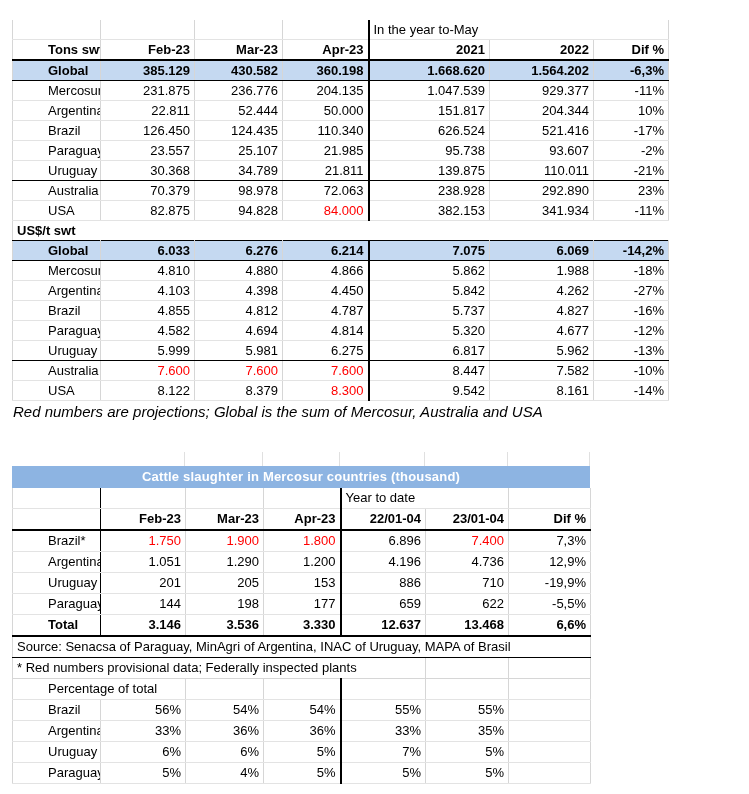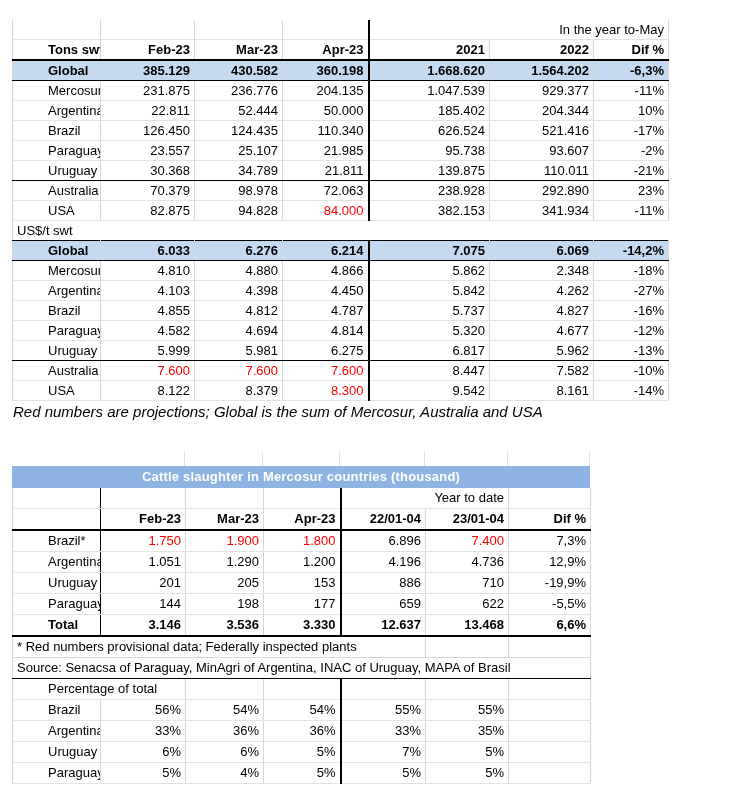--- a/index.html
+++ b/index.html
@@ -27,31 +27,31 @@
         border-left:1px solid var(--grid);}
   td{
     padding:0 4px;font-size:13px;height:19px;line-height:19px;
     border-right:1px solid var(--grid);
     border-bottom:1px solid #E3E3E3;
     overflow:hidden;white-space:nowrap;
   }
   #t2 td{height:20px;line-height:20px;}
   .num{text-align:right;}
   .lbl{text-align:left;padding-left:35px;}
-  .span-center{text-align:right;}
+  .span-center{text-align:left;}
   tr.hdr td{font-weight:bold;border-bottom:2px solid var(--ink);}
   tr.global td{background:var(--highlight-bg);font-weight:bold;
     border-top:1px solid var(--ink);border-bottom:1px solid var(--ink);}
   tr.total td{font-weight:bold;border-top:1px solid var(--ink);
     border-bottom:2px solid var(--ink);}
   tr.rule td{border-bottom:1px solid var(--ink);}
   .vb{border-right:2px solid var(--ink) !important;margin-top:45px;}
   .vb1{border-right:1.5px solid var(--ink) !important;}
   .red{color:var(--red);}
-  td.section-label{font-weight:normal;border-right:none;border-bottom:none;background:#fff;}
+  td.section-label{font-weight:bold;border-right:none;border-bottom:none;background:#fff;}
   .note{font-style:italic;font-size:15px;padding:3px 1px 0 1px;line-height:16px;}
   tr.fn td{height:16px;line-height:16px;border-bottom:1px solid var(--grid);text-align:left;}
   tr.fn2 td{border-bottom:1.5px solid var(--ink);}
   .grid-strip{display:flex;height:14px;}
   .grid-strip span{display:block;height:100%;border-right:1px solid #E0E0E0;}
 </style>
 </head>
 <body>
 
 <div class="tbl-wrap" id="t1">
@@ -100,21 +100,21 @@
           <td class="num vb">204.135</td>
           <td class="num">1.047.539</td>
           <td class="num">929.377</td>
           <td class="num">-11%</td>
         </tr>
         <tr>
           <td class="lbl">Argentina</td>
           <td class="num">22.811</td>
           <td class="num">52.444</td>
           <td class="num vb">50.000</td>
-          <td class="num">185.402</td>
+          <td class="num">151.817</td>
           <td class="num">204.344</td>
           <td class="num">10%</td>
         </tr>
         <tr>
           <td class="lbl">Brazil</td>
           <td class="num">126.450</td>
           <td class="num">124.435</td>
           <td class="num vb">110.340</td>
           <td class="num">626.524</td>
           <td class="num">521.416</td>
@@ -167,21 +167,21 @@
           <td class="num">7.075</td>
           <td class="num">6.069</td>
           <td class="num">-14,2%</td>
         </tr>
         <tr>
           <td class="lbl">Mercosur</td>
           <td class="num">4.810</td>
           <td class="num">4.880</td>
           <td class="num vb">4.866</td>
           <td class="num">5.862</td>
-          <td class="num">2.348</td>
+          <td class="num">1.988</td>
           <td class="num">-18%</td>
         </tr>
         <tr>
           <td class="lbl">Argentina</td>
           <td class="num">4.103</td>
           <td class="num">4.398</td>
           <td class="num vb">4.450</td>
           <td class="num">5.842</td>
           <td class="num">4.262</td>
           <td class="num">-27%</td>
@@ -317,27 +317,27 @@
           <td class="lbl vb1">Total</td>
           <td class="num">3.146</td>
           <td class="num">3.536</td>
           <td class="num vb">3.330</td>
           <td class="num">12.637</td>
           <td class="num">13.468</td>
           <td class="num">6,6%</td>
         </tr>
       </tbody>
     <tbody>
+      <tr class="fn fn2">
+        <td colspan="7">Source: Senacsa of Paraguay, MinAgri of Argentina, INAC of Uruguay, MAPA of Brasil</td>
+      </tr>
       <tr class="fn">
         <td colspan="5">* Red numbers provisional data; Federally inspected plants</td>
         <td></td>
         <td></td>
-      </tr>
-      <tr class="fn fn2">
-        <td colspan="7">Source: Senacsa of Paraguay, MinAgri of Argentina, INAC of Uruguay, MAPA of Brasil</td>
       </tr>
       <tr>
         <td colspan="2" class="lbl">Percentage of total</td>
         <td></td>
         <td class="vb"></td>
         <td></td>
         <td></td>
         <td></td>
       </tr>
     </tbody>

